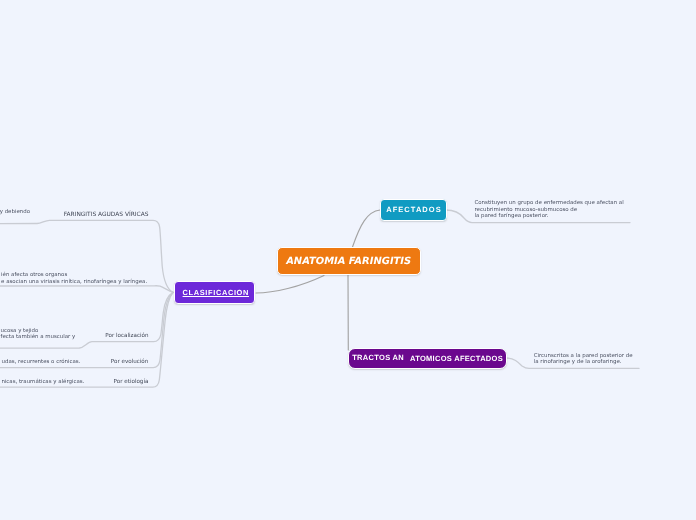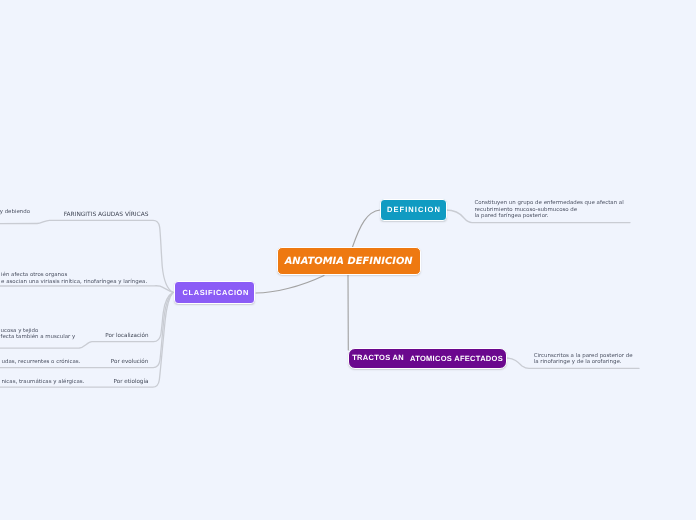--- a/index.html
+++ b/index.html
@@ -23,24 +23,24 @@
      font:700 7.5px/1 "Liberation Sans",sans-serif;
      letter-spacing:1.05px;box-shadow:0 1px 1.5px rgba(90,90,90,.24);}
 
   #n-tractos{left:348.3px;top:348.3px;width:158.7px;height:20.4px;background:#6b088e;
      border-radius:7px;border:1.5px solid #fff;
      font:700 7.5px/1 "Liberation Sans",sans-serif;
      letter-spacing:.3px;box-shadow:0 1px 1.5px rgba(90,90,90,.24);}
   #n-tractos .pa{position:relative;top:-.45px;}
   #n-tractos .pb{position:relative;top:.45px;padding-left:6px;}
 
-  #n-clasificacion{left:174.3px;top:281.3px;width:80.4px;height:22.4px;background:#8b5cf6;
+  #n-clasificacion{left:174.3px;top:281.3px;width:80.4px;height:22.4px;background:#6d28d9;
      border-radius:4px;border:1.5px solid #fff;
      font:700 7.45px/1 "Liberation Sans",sans-serif;
-     letter-spacing:.63px;box-shadow:0 1px 1.5px rgba(90,90,90,.24);}
+     letter-spacing:.63px;box-shadow:0 1px 1.5px rgba(90,90,90,.24);text-decoration:underline;}
 
   .sublabel{position:absolute;color:#3f4554;
             font:400 5.6px/1 "DejaVu Sans",sans-serif;white-space:nowrap;
             text-align:right;}
   .sublabel.big{font-size:5.9px;}
   .note{position:absolute;color:#4b5162;
         font:400 5.45px/6.3px "DejaVu Sans",sans-serif;white-space:pre;}
 </style>
 </head>
 <body>
@@ -66,25 +66,25 @@
 
       <path d="M173 292.4 C 168.8 297.5, 166.6 307, 165.2 320 C 163.2 339, 160.2 373.5, 159.3 380 C 158.7 384.2, 156.5 387.1, 152.7 387.1 L 0 387.2"></path>
 
       <path d="M446 210 C 455 210, 460 213, 464 218 C 467 221.5, 469 222.6, 472 222.6 L 630 222.6"></path>
 
       <path d="M506.5 358 C 514 358, 518 362, 522 366 C 525 368, 526.5 368.4, 529 368.4 L 639 368.4"></path>
     </g>
   </svg>
 
   <div class="node" id="n-central">
-    <span style="position:relative;top:.9px">ANATOMIA DEFINICION</span>
+    <span style="position:relative;top:.9px">ANATOMIA FARINGITIS</span>
   </div>
 
   <div class="node" id="n-definicion">
-    <span style="margin-left:1.05px">DEFINICION</span>
+    <span style="margin-left:1.05px">AFECTADOS</span>
   </div>
 
   <div class="node" id="n-tractos">
     <span class="pa">TRACTOS AN</span>
       <span class="pb">ATOMICOS AFECTADOS</span>
   </div>
 
   <div class="node" id="n-clasificacion">
     <span style="margin-left:2.6px">CLASIFICACION</span>
   </div>

